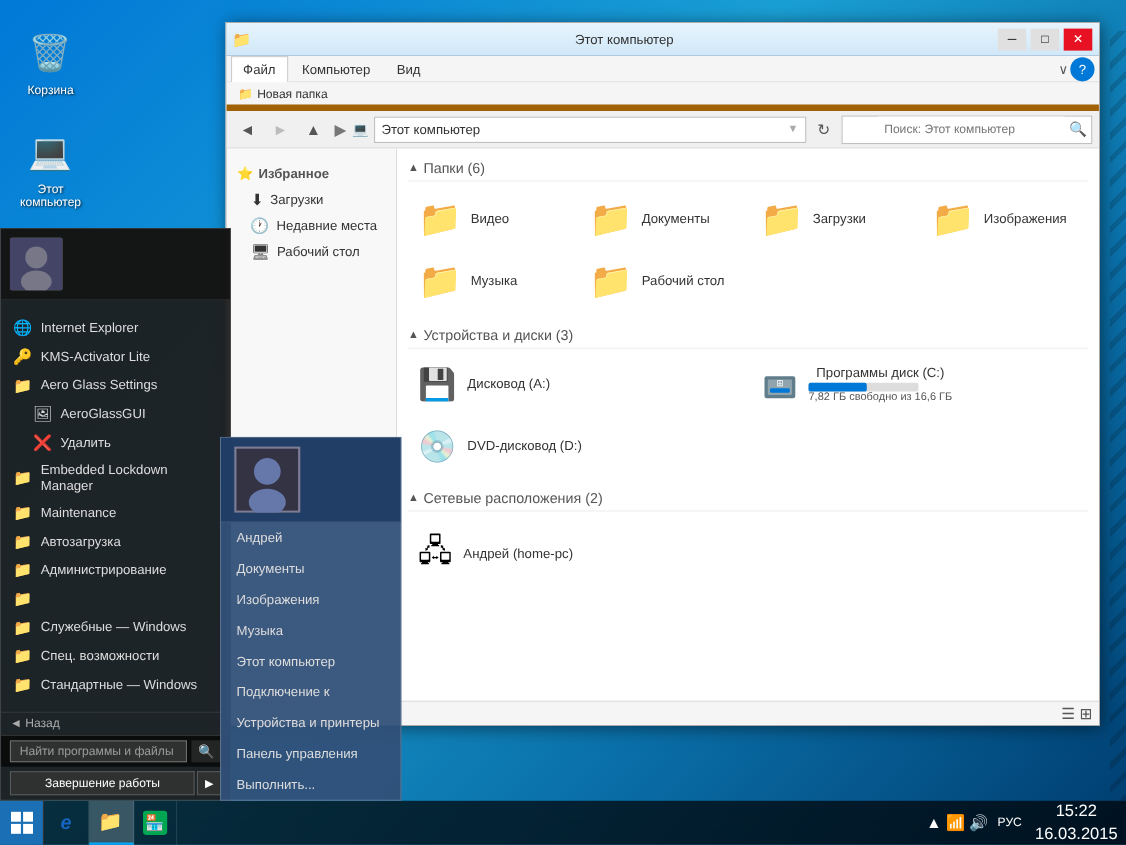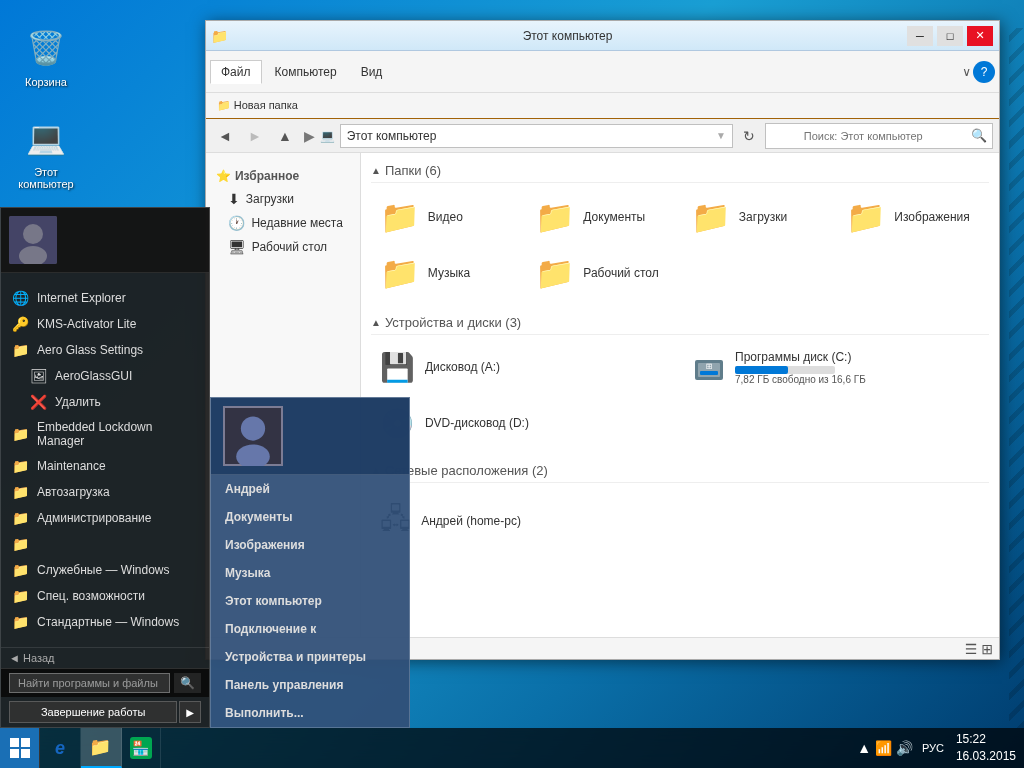--- a/index.html
+++ b/index.html
@@ -102,22 +102,22 @@
       font-size: 18px;
     }
     .tray-item {
       color: white;
       font-size: 11px;
       padding: 2px 4px;
       cursor: pointer;
     }
     .tray-clock {
       color: white;
-      font-size: 12px;
-      text-align: left;
+      font-size: 15px;
+      text-align: center;
       padding: 0 8px;
       line-height: 1.4;
     }
     .tray-icons {
       display: flex;
       align-items: center;
       gap: 4px;
       padding: 0 4px;
     }
     .tray-icon {
@@ -225,26 +225,25 @@
       color: white;
       padding: 4px 6px;
       cursor: pointer;
       font-size: 10px;
     }
 
     
     .user-menu {
       position: absolute;
       bottom: 40px;
-      left: 210px;
-      width: 200px;
+      left: 200px;
+      width: 165px;
       background: rgba(50,80,120,0.95);
       border: 1px solid rgba(255,255,255,0.2);
       z-index: 201;
-      font-weight: bold;
     }
     .user-menu-header {
       padding: 8px 12px;
       background: rgba(30,60,100,0.9);
       display: flex;
       align-items: center;
       gap: 10px;
       border-bottom: 1px solid rgba(255,255,255,0.15);
     }
     .user-avatar-large {
@@ -307,21 +306,21 @@
       align-items: center;
       justify-content: center;
     }
     .window-btn.minimize { background: #e0e0e0; }
     .window-btn.maximize { background: #e0e0e0; }
     .window-btn.close { background: #e81123; color: white; }
 
     .window-toolbar {
       display: flex;
       align-items: center;
-      height: 42px;
+      height: 24px;
       background: #f5f5f5;
       border-bottom: 1px solid #ddd;
       padding: 0 4px;
       gap: 2px;
     }
     .toolbar-tab {
       padding: 4px 10px;
       font-size: 12px;
       cursor: pointer;
       color: #333;
@@ -487,21 +486,21 @@
       height: 100%;
       background: #0078d7;
       border-radius: 2px;
     }
     .device-space { color: #555; font-size: 10px; }
 
     
     .quick-access-bar {
       height: 26px;
       background: #f5f5f5;
-      border-bottom: 1px solid #a16207;
+      border-bottom: 6px solid #a16207;
       display: flex;
       align-items: center;
       padding: 0 4px;
       gap: 2px;
     }
     .qa-btn {
       height: 20px;
       padding: 0 6px;
       background: transparent;
       border: 1px solid transparent;
@@ -671,21 +670,21 @@
           <div class="grid-item">
             <span class="grid-item-icon">📁</span>
             <span class="grid-item-label">Рабочий стол</span>
           </div>
         </div>
 
         <div class="main-section-header">
           <span class="arrow">▲</span>
           <span>Устройства и диски (3)</span>
         </div>
-        <div class="items-row" style="margin-bottom:16px;">
+        <div class="items-row" style="margin-bottom:16px;text-align:center;">
           <div class="device-item">
             <div class="device-icon">💾</div>
             <div class="device-info">
               <div class="device-name">Дисковод (A:)</div>
             </div>
           </div>
           <div class="device-item">
             <div style="font-size:28px;display:flex;align-items:center;justify-content:center;width:32px;height:32px;">
               <svg width="32" height="32" viewBox="0 0 32 32">
                 <rect x="2" y="8" width="28" height="20" rx="2" fill="#607d8b"></rect>

